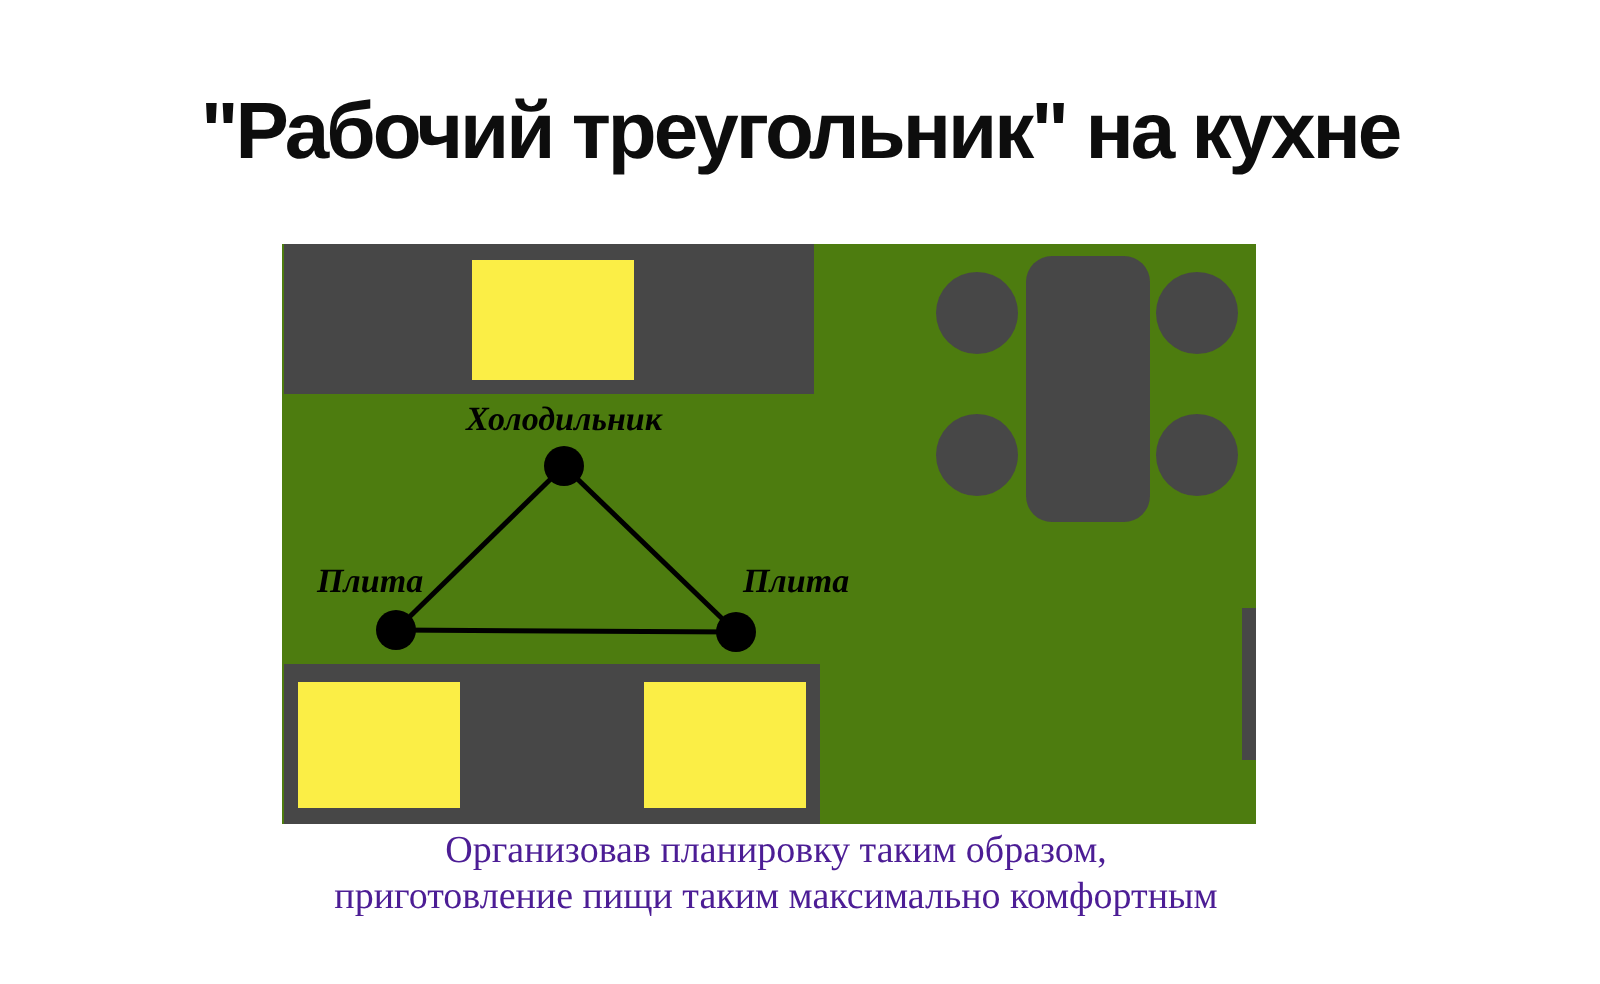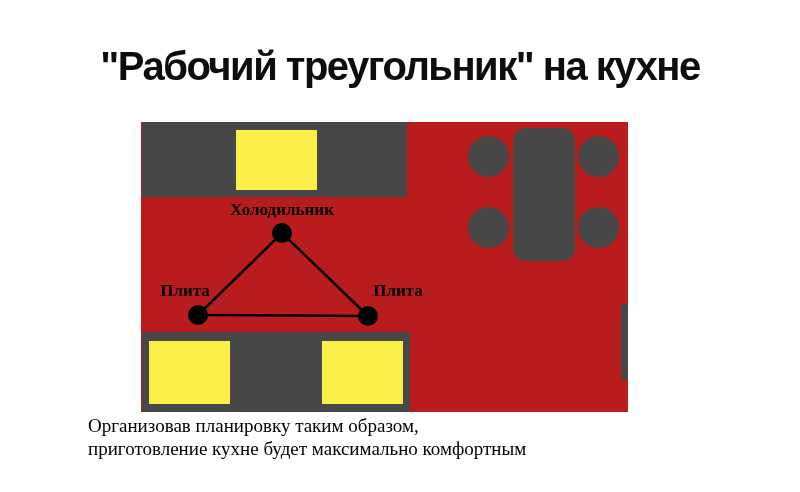--- a/index.html
+++ b/index.html
@@ -7,21 +7,22 @@
     position:relative;width:800px;height:492px;background:#ffffff;overflow:hidden;
     font-family:"Liberation Serif", serif;color:#000;
   }
   .title{
     position:absolute;top:44px;left:0;width:800px;text-align:center;
     font-family:"Liberation Sans", sans-serif;font-weight:800;font-size:40px;
     letter-spacing:-1.5px;color:#0d0d0d;white-space:nowrap;
   }
   .floorplan{
     position:absolute;left:141px;top:122px;width:487px;height:290px;
-    background:#b91c1c;
+    background:#4d7c0f;
+    font-style:italic;
   }
   .counter{position:absolute;background:#474747;}
   .counter-top{left:1px;top:0;width:265px;height:75px;}
   .counter-bottom{left:1px;top:210px;width:268px;height:80px;}
   .appliance{position:absolute;background:#fbee46;}
   .fridge-block{left:94px;top:8px;width:81px;height:60px;}
   .yellow-left{left:7px;top:9px;width:81px;height:63px;}
   .yellow-right{left:180px;top:9px;width:81px;height:63px;}
   .dining-table{
     position:absolute;left:372px;top:6px;width:62px;height:133px;
@@ -37,22 +38,22 @@
   .wall-bar{position:absolute;left:480px;top:182px;width:7px;height:76px;background:#474747;}
   .triangle-svg{position:absolute;left:0;top:0;width:487px;height:290px;}
   .node-label{
     position:absolute;font-weight:bold;font-size:17px;line-height:18px;
     text-align:center;white-space:nowrap;
   }
   .label-fridge{left:61px;top:79px;width:160px;}
   .label-stove{left:-16px;top:160px;width:120px;}
   .label-sink{left:197px;top:160px;width:120px;}
   .caption{
-    position:absolute;left:88px;top:414px;width:600px;
-    font-size:19px;line-height:23px;color:#000000;
+    position:absolute;left:88px;top:414px;width:600px;text-align:center;
+    font-size:19px;line-height:23px;color:#4c1d95;
   }
 </style>
 </head>
 <body>
 
 <div class="stage">
 
   <div class="title">"Рабочий треугольник" на кухне</div>
 
   <div class="floorplan">
@@ -84,16 +85,16 @@
     </svg>
 
     <div class="node-label label-fridge">Холодильник</div>
     <div class="node-label label-stove">Плита</div>
     <div class="node-label label-sink">Плита</div>
 
   </div>
 
   <div class="caption">
     <div>Организовав планировку таким образом,</div>
-    <div>приготовление кухне будет максимально комфортным</div>
+    <div>приготовление пищи таким максимально комфортным</div>
   </div>
 
 </div>
 
 </body></html>

